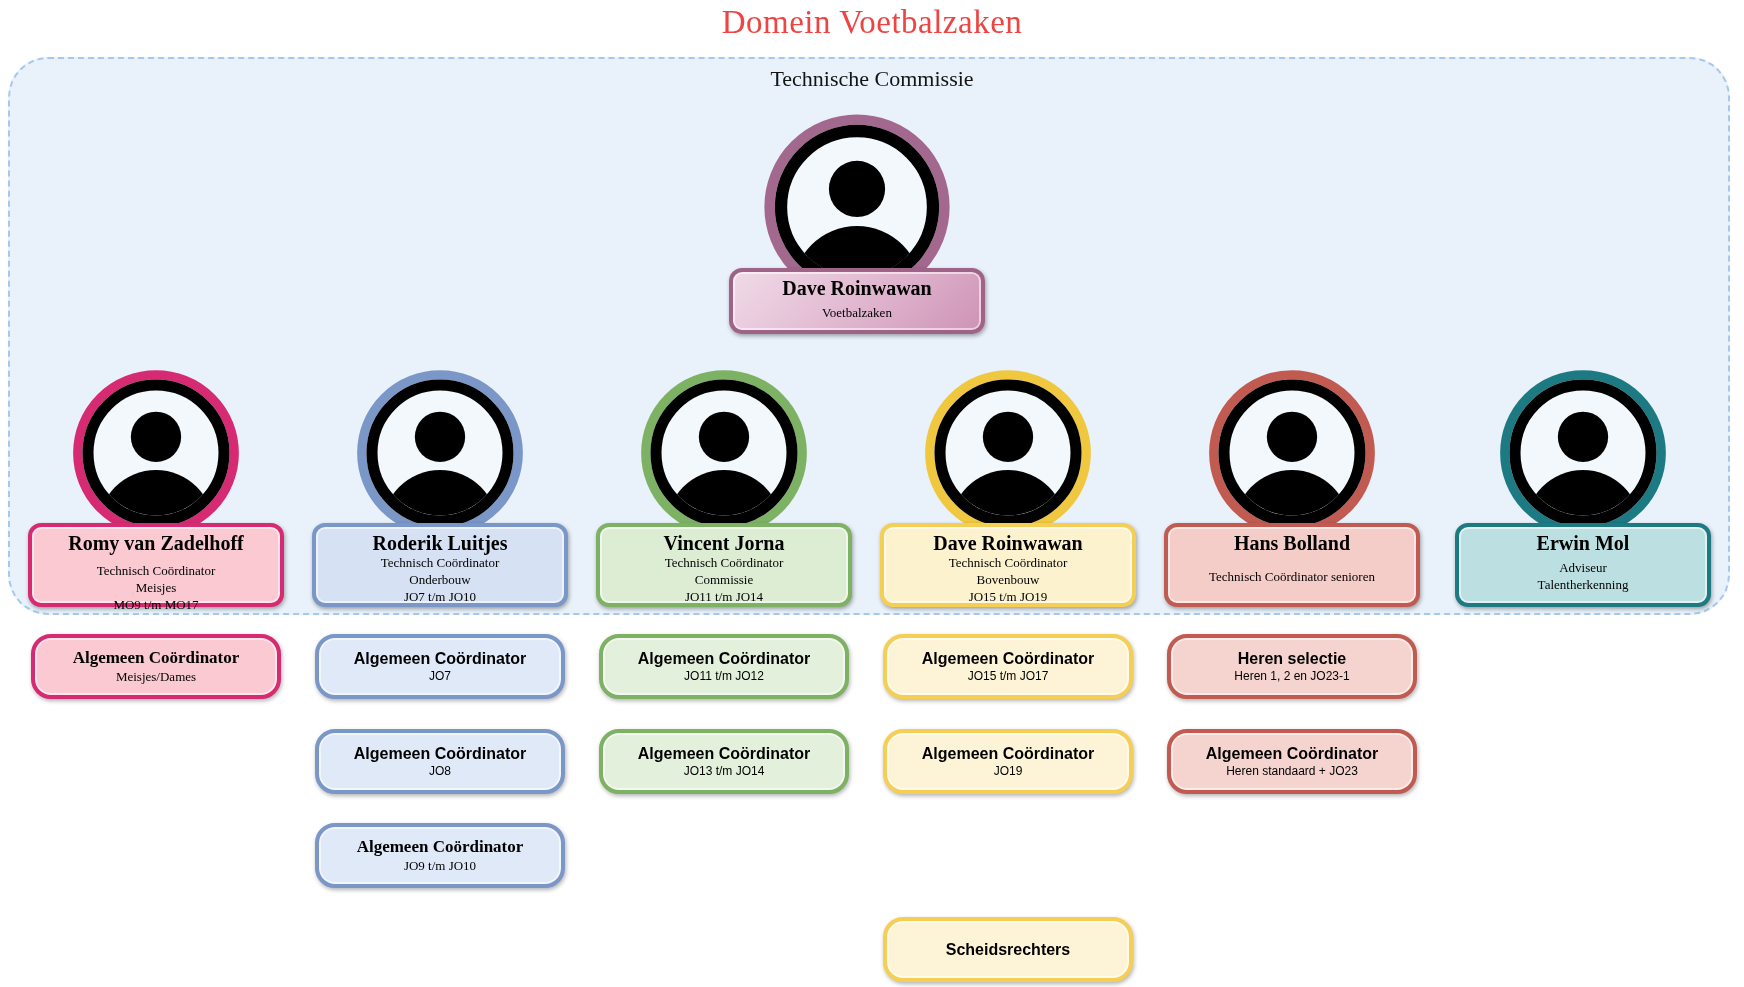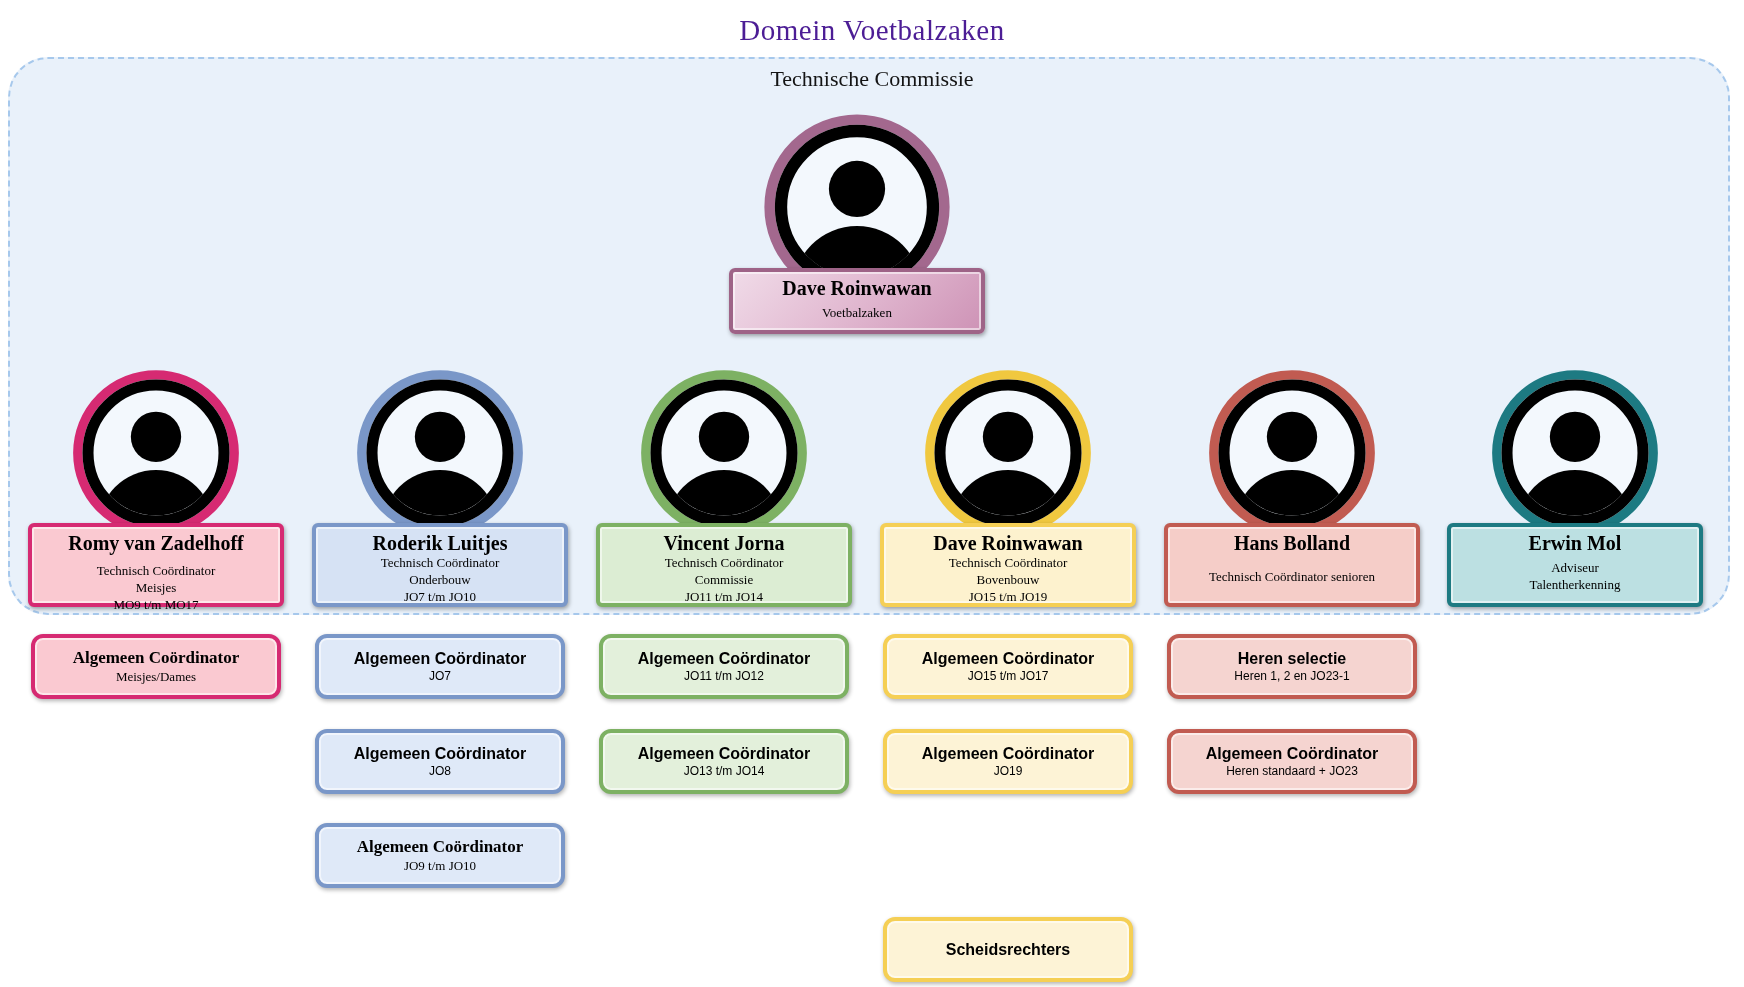--- a/index.html
+++ b/index.html
@@ -1,58 +1,58 @@
 <!DOCTYPE html>
 <html><head>
 <meta charset="utf-8">
 <style>
   html,body{margin:0;padding:0;background:#fff;}
   #stage{position:relative;width:1744px;height:987px;background:#fff;overflow:hidden;
          font-family:"Liberation Serif", serif;}
 
-  .title{position:absolute;top:14px;left:0;width:100%;text-align:center;
-         font-size:29px;color:#4c1d95;letter-spacing:.5px;}
+  .title{position:absolute;top:4px;left:0;width:100%;text-align:center;
+         font-size:33px;color:#ef4444;letter-spacing:.5px;}
 
   .group{position:absolute;left:8px;top:57px;width:1722px;height:558px;
          background:#E9F1FA;border:2px dashed #A6C8EC;border-radius:40px;box-sizing:border-box;}
   .group-label{position:absolute;top:66px;left:0;width:100%;text-align:center;
          font-size:22px;color:#141414;}
 
   .avatar{position:absolute;z-index:1;}
   .avatar svg{display:block;}
 
-  .card{position:absolute;z-index:2;box-sizing:border-box;border-radius:6px;
+  .card{position:absolute;z-index:2;box-sizing:border-box;border-radius:13px;
         border:4px solid var(--accent);background:var(--fill);
         box-shadow:1px 2px 4px rgba(0,0,0,.35), inset 0 0 0 2px rgba(255,255,255,.55);
         display:flex;flex-direction:column;align-items:center;padding:5px 6px 4px 6px;}
   .pname{font-weight:bold;font-size:20px;line-height:1.15;color:#000;text-align:center;}
   .plines{flex:1;display:flex;flex-direction:column;justify-content:center;align-items:center;}
   .pline{font-size:13px;line-height:1.3;color:#000;text-align:center;}
   .pline:empty{display:none;}
 
-  .sub{position:absolute;width:250px;height:65px;box-sizing:border-box;border-radius:12px;
+  .sub{position:absolute;width:250px;height:65px;box-sizing:border-box;border-radius:20px;
        border:4px solid var(--accent);background:var(--subfill, var(--fill));
        box-shadow:1px 2px 4px rgba(0,0,0,.3), inset 0 0 0 2px rgba(255,255,255,.55);
        display:flex;flex-direction:column;justify-content:center;align-items:center;
        font-family:"Liberation Sans", sans-serif;}
   .sub .stitle{font-weight:bold;font-size:16px;line-height:1.25;color:#000;text-align:center;}
   .sub .ssub{font-size:12px;line-height:1.3;color:#000;text-align:center;}
   .sub .ssub:empty{display:none;}
   .sub.serif{font-family:"Liberation Serif", serif;}
   .sub.serif .stitle{font-size:17px;}
   .sub.serif .ssub{font-size:13px;}
 
   .root-card{background:linear-gradient(135deg,#F0DBE8 0%,#E3BCD3 45%,#CE93B6 100%);}
 
   .c0{--accent:#D62A72;--fill:#FAC9D1;--subfill:#FAC9D1;color:#D62A72;}
   .c1{--accent:#7A97C8;--fill:#D6E2F4;--subfill:#DFE9F8;color:#7A97C8;}
   .c2{--accent:#7DB163;--fill:#DCEDD3;--subfill:#E3F0DB;color:#7DB163;}
   .c3{--accent:#F5CF55;--fill:#FDF2CE;--subfill:#FDF3D6;color:#F0C83F;}
   .c4{--accent:#C15B51;--fill:#F5CDC8;--subfill:#F5D4D0;color:#C15B51;}
-  .c5{--accent:#1D7A82;--fill:#BCE0E2;color:#1D7A82;}
+  .c5{--accent:#1D7A82;--fill:#BCE0E2;color:#1D7A82;margin-left:8px;}
   .cr{--accent:#9E6387;--fill:#E7C6DA;color:#A3688E;}
 </style>
 </head>
 <body>
 
 <div id="stage">
 
   <div class="title">Domein Voetbalzaken</div>
 
   <div class="group"></div>

